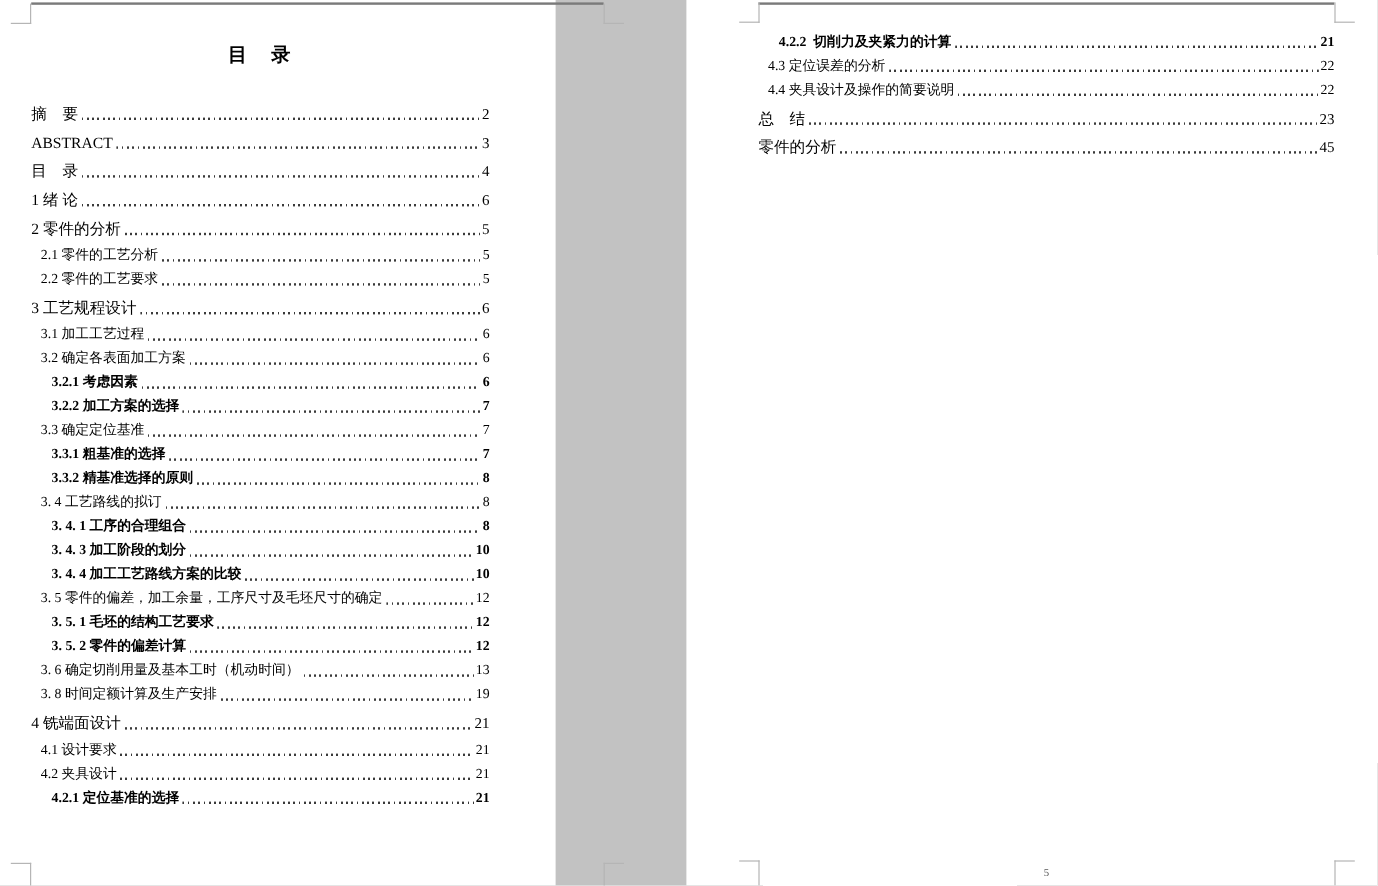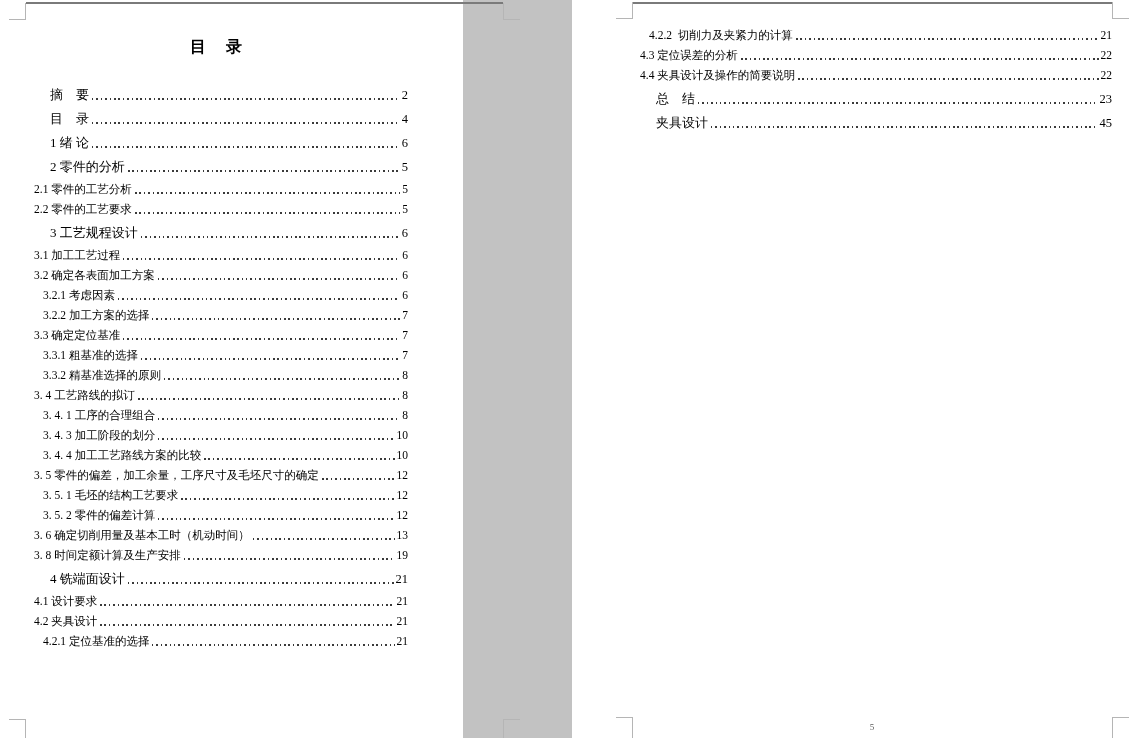--- a/index.html
+++ b/index.html
@@ -49,26 +49,26 @@
   .page-right .toc-list{padding:25px 36px 0 60px;}
 
   .toc-row{display:flex;height:20px;}
   .toc-label{white-space:pre;line-height:20px;}
   .toc-page{line-height:20px;text-align:right;}
   .toc-dots{
     flex:1;height:2px;align-self:flex-end;
     margin:0 2px 5px 3px;
     background-image:repeating-linear-gradient(90deg,#3a3a3a 0,#3a3a3a 1.5px,transparent 1.5px,transparent 4.4px);
   }
-  .lvl0{margin-top:4px;margin-bottom:2px;font-size:13px;margin-left:24px;}
+  .lvl0{margin-top:4px;margin-bottom:2px;font-size:13px;}
   .lvl0 .toc-page{font-size:12.5px;}
   .lvl1,.lvl2{font-size:11.5px;}
   .lvl1 .toc-page,.lvl2 .toc-page{font-size:11.5px;}
   .lvl1{padding-left:8px;justify-content:flex-end;}
-  .lvl2{padding-left:17px;}
+  .lvl2{padding-left:17px;font-weight:bold;}
 
   .footer-pagenum{
     position:absolute;left:290px;top:722px;width:20px;
     text-align:center;font-size:9px;color:#5a5a5a;
   }
 </style>
 </head>
 <body>
 
 <div class="page page-left">
@@ -78,20 +78,25 @@
   <div class="crop bl"></div>
   <div class="crop br"></div>
   <div class="page-title">目　录</div>
   <div class="toc-list" id="toc-left">
   <div class="toc-row lvl0">
     <span class="toc-label">摘　要</span>
     <span class="toc-dots"></span>
     <span class="toc-page">2</span>
   </div>
 
+  <div class="toc-row lvl0">
+    <span class="toc-label">ABSTRACT</span>
+    <span class="toc-dots"></span>
+    <span class="toc-page">3</span>
+  </div>
 
   <div class="toc-row lvl0">
     <span class="toc-label">目　录</span>
     <span class="toc-dots"></span>
     <span class="toc-page">4</span>
   </div>
 
   <div class="toc-row lvl0">
     <span class="toc-label">1 绪 论</span>
     <span class="toc-dots"></span>
@@ -270,20 +275,20 @@
     <span class="toc-page">22</span>
   </div>
 
   <div class="toc-row lvl0">
     <span class="toc-label">总　结</span>
     <span class="toc-dots"></span>
     <span class="toc-page">23</span>
   </div>
 
   <div class="toc-row lvl0">
-    <span class="toc-label">夹具设计</span>
+    <span class="toc-label">零件的分析</span>
     <span class="toc-dots"></span>
     <span class="toc-page">45</span>
   </div>
 
 </div>
   <div class="footer-pagenum">5</div>
 </div>
 
 </body></html>

